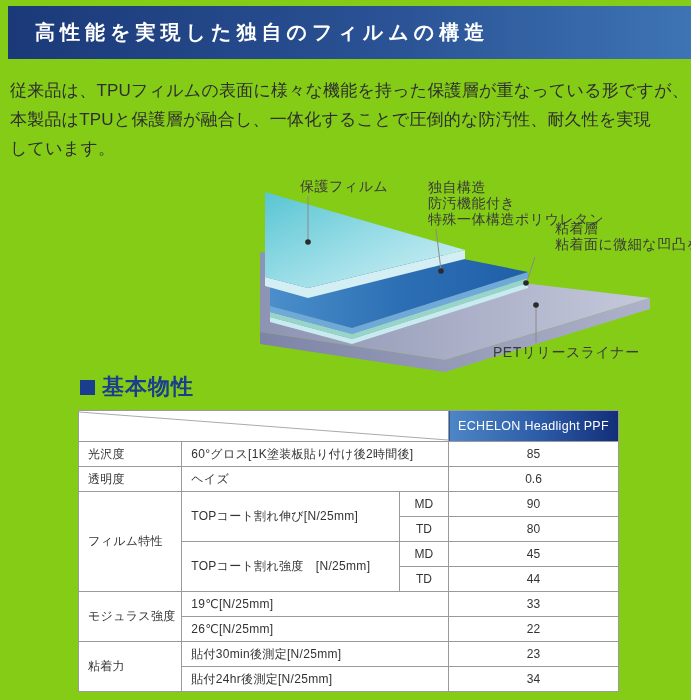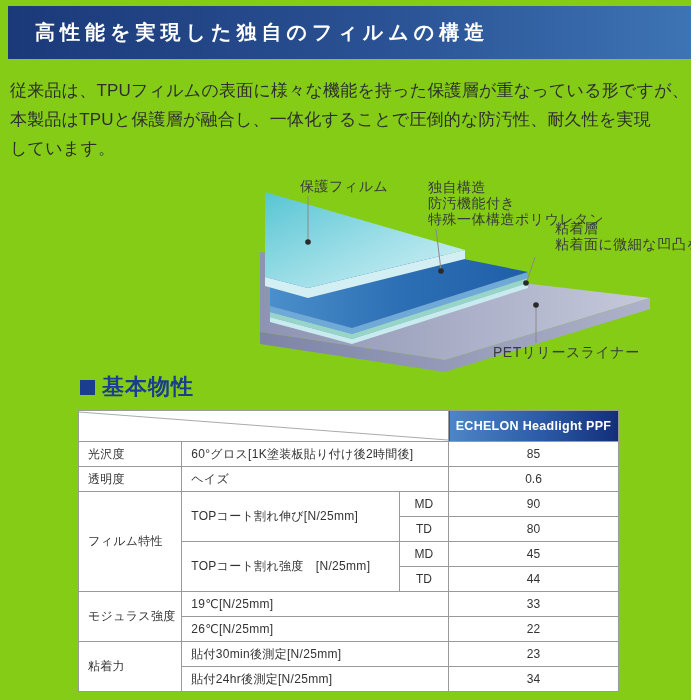--- a/index.html
+++ b/index.html
@@ -43,21 +43,21 @@
     font-size:12px;color:#333;
   }
   .props td{border:1px solid #9a9a9a;padding:0;background:#fff;overflow:hidden;}
   .props tr{height:25px;}
   .props tr.hdr{height:30px;}
   td.c-name,td.c-cond{padding-left:9px;text-align:left;letter-spacing:0.3px;}
   td.c-dir,td.c-val{text-align:center;}
   td.diag{position:relative;padding:0;}
   td.prod{
     background:linear-gradient(90deg,#4d86c6 0%,#2b5aa6 55%,#132e78 100%);
-    color:#fff;font-weight:bold;text-align:center;font-size:12.5px;letter-spacing:0.3px;
+    color:#fff;font-weight:normal;text-align:center;font-size:12.5px;letter-spacing:0.3px;
   }
 </style>
 </head>
 <body>
 
 <div id="stage">
 
   <div class="banner">
     <div class="banner-title">高性能を実現した独自のフィルムの構造</div>
   </div>

